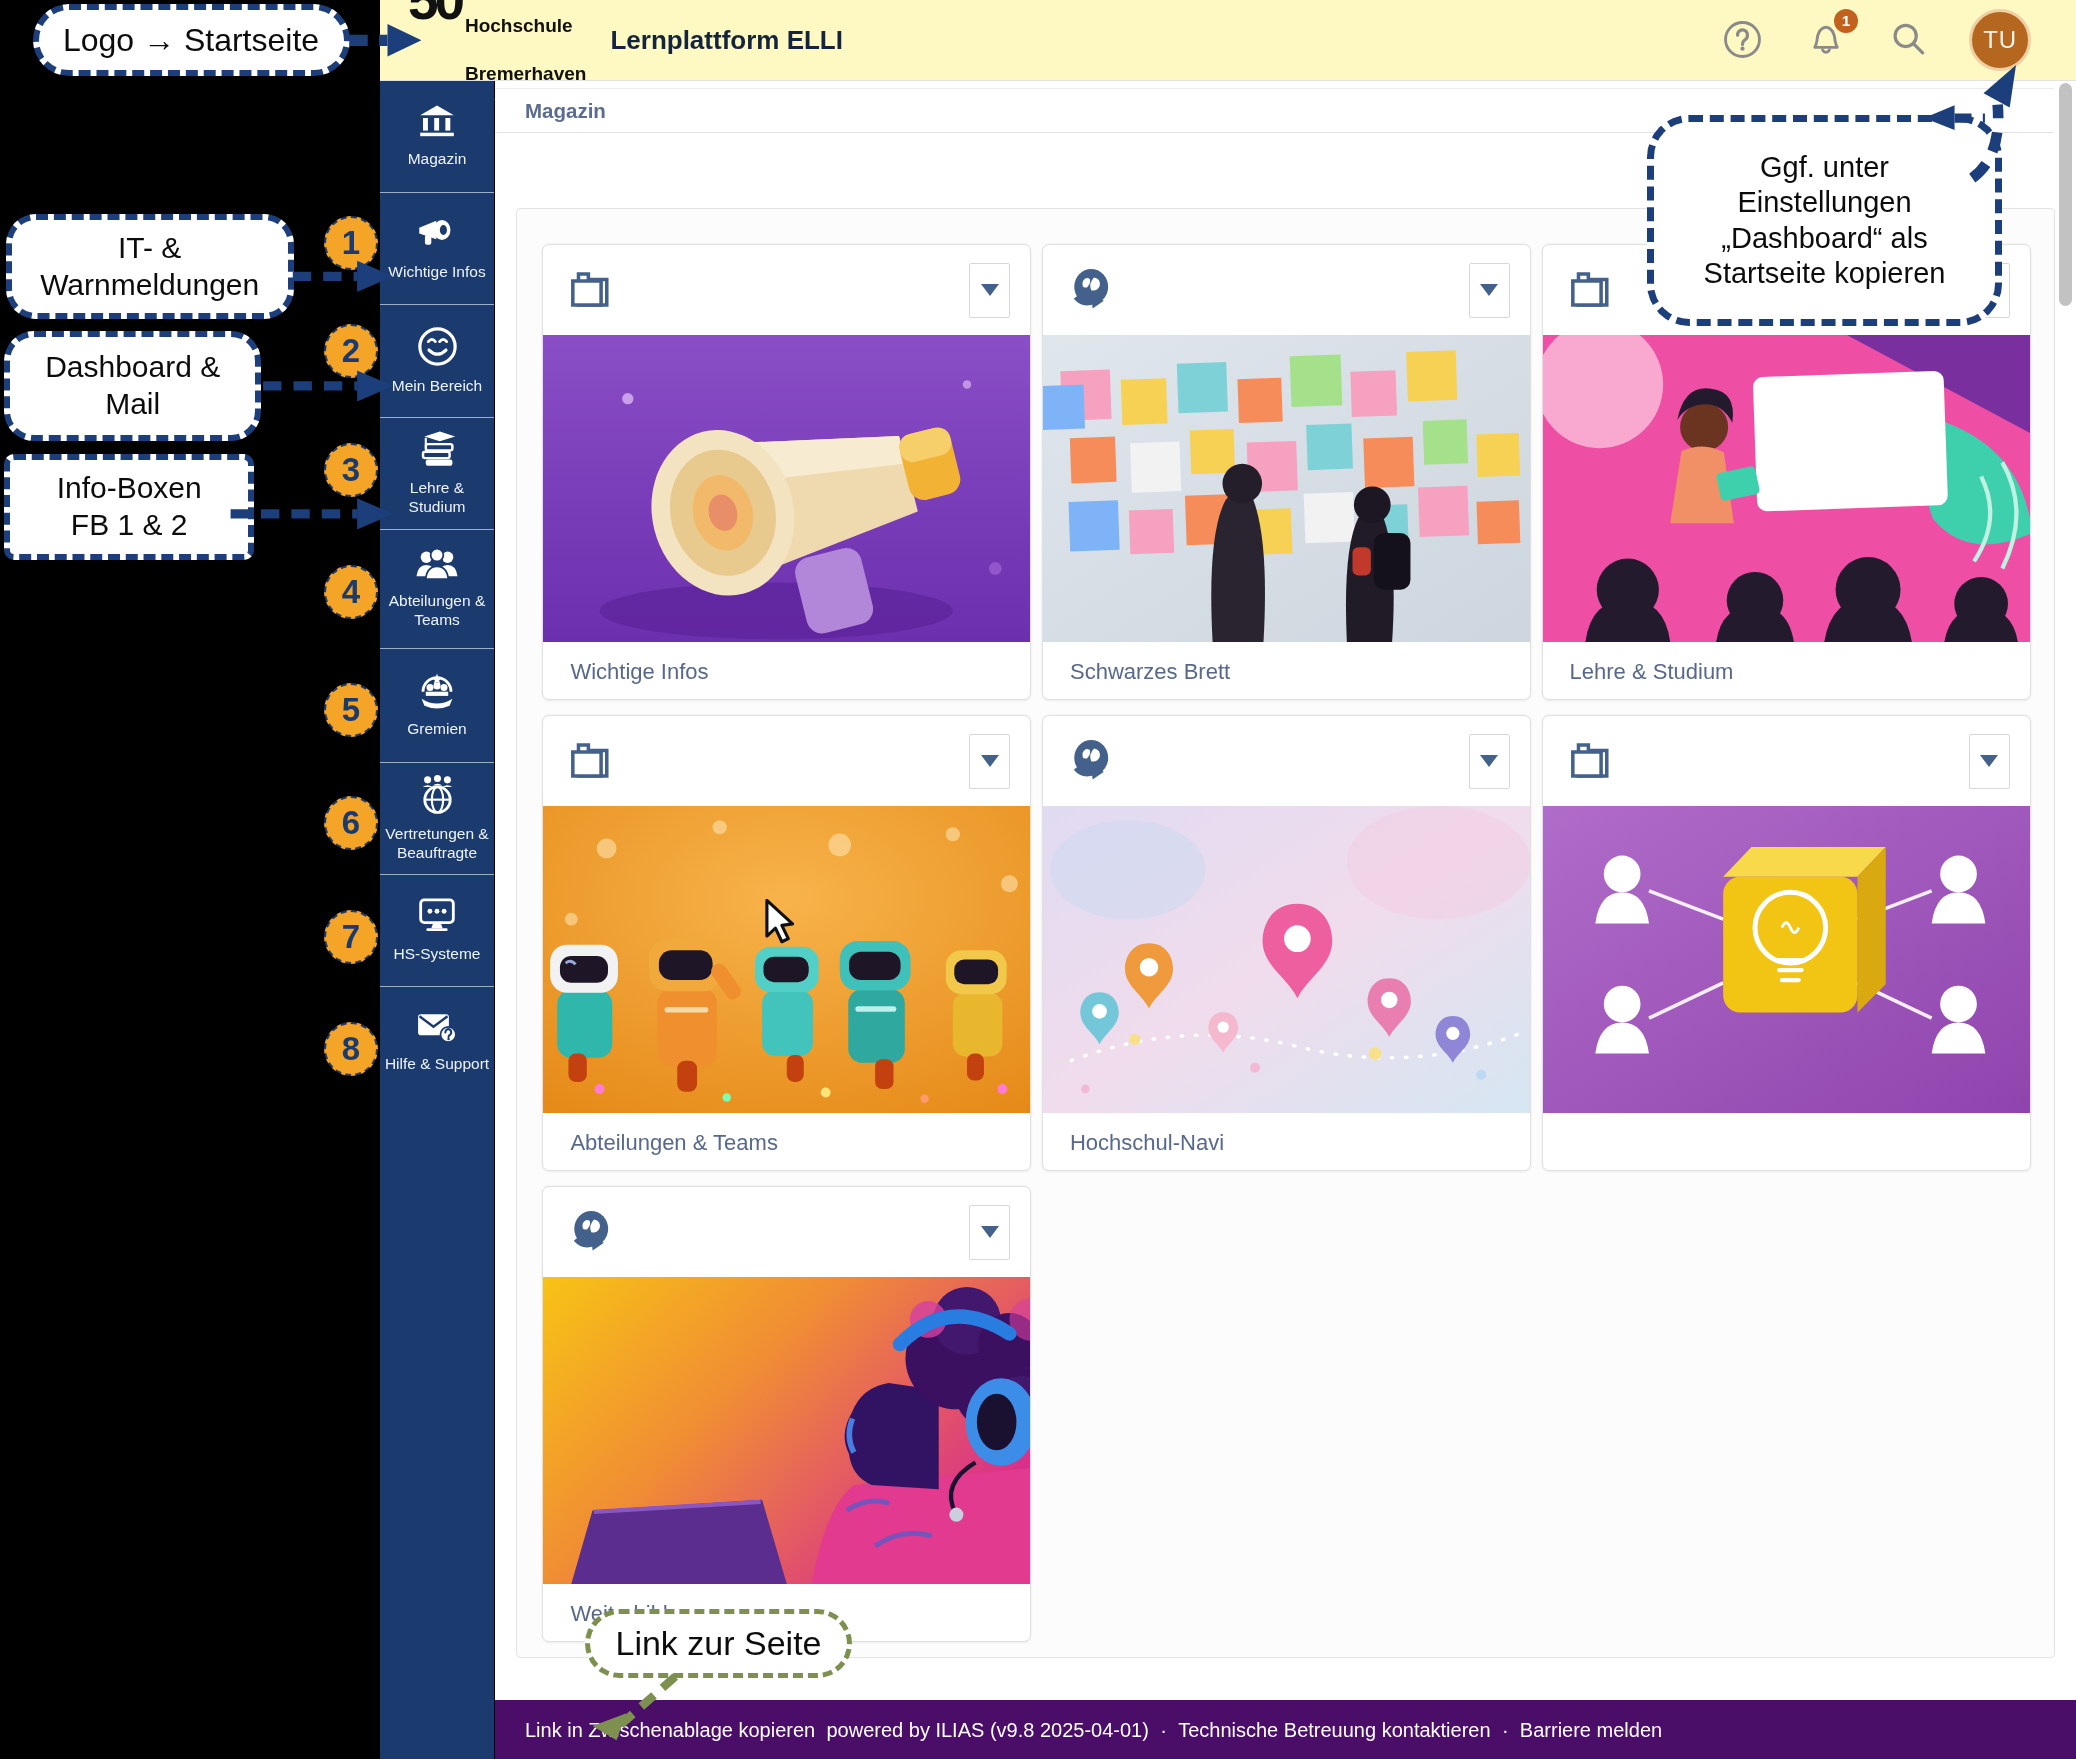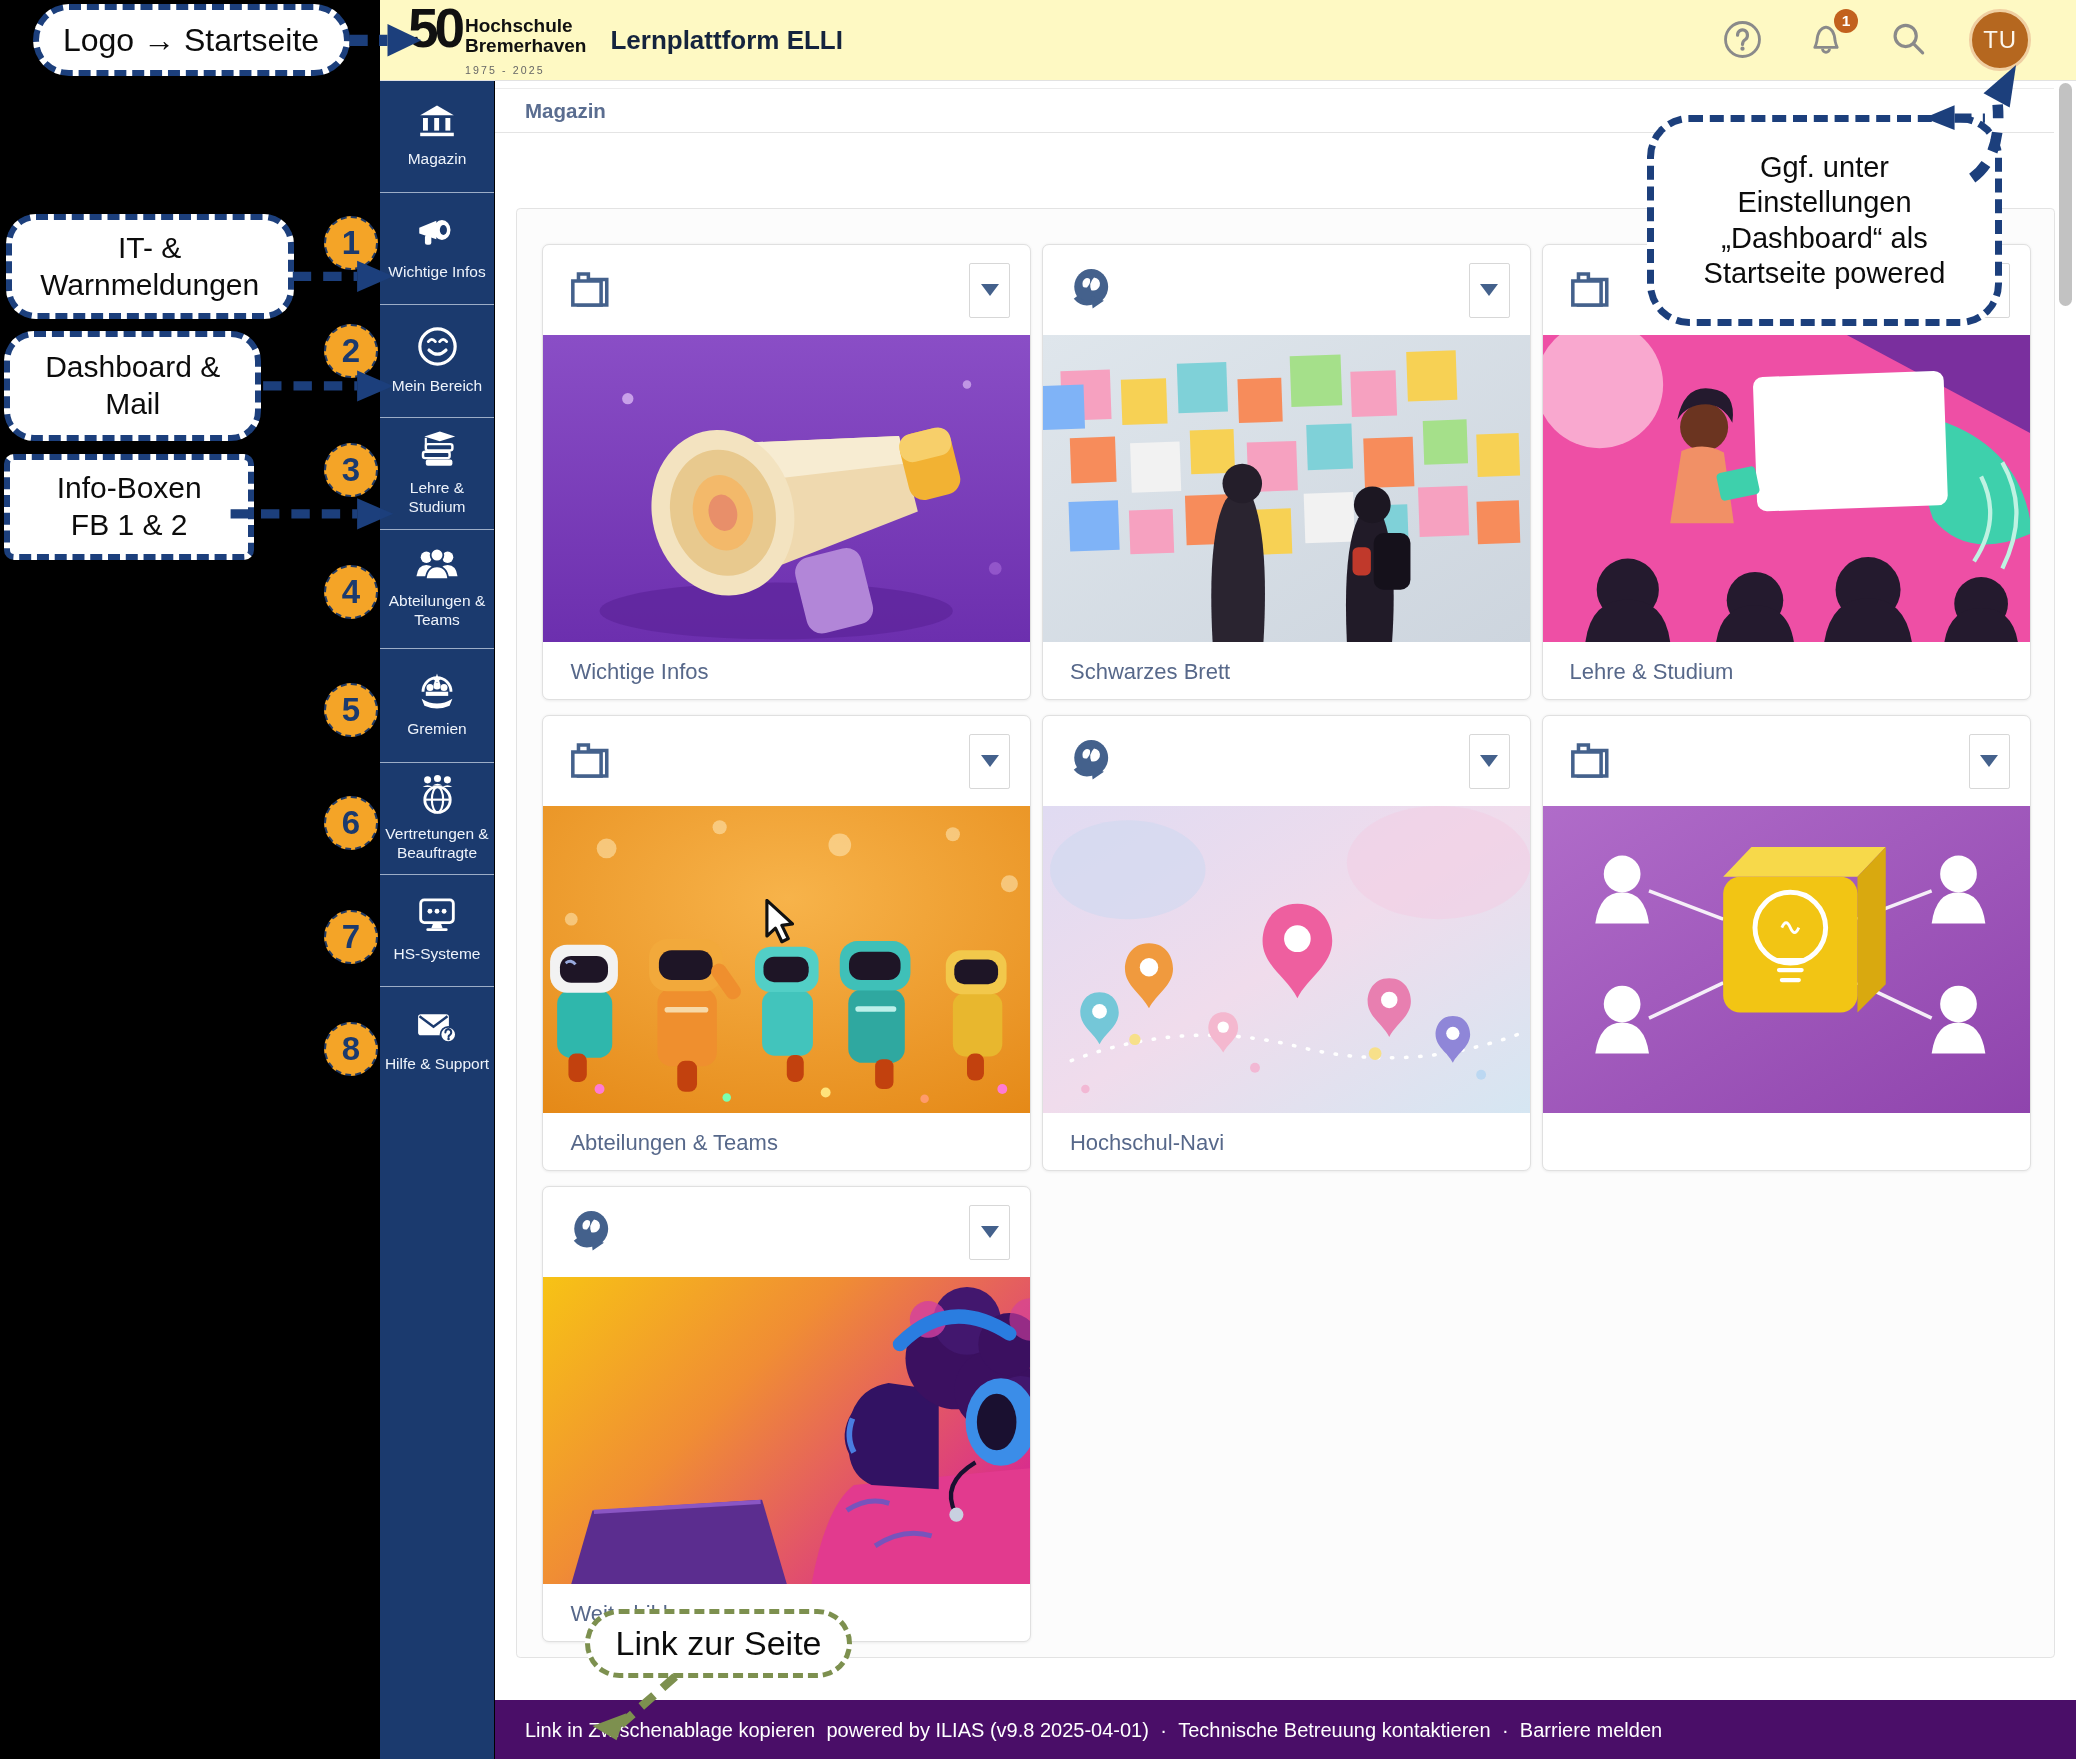--- a/index.html
+++ b/index.html
@@ -6,21 +6,21 @@
   .canvas{position:relative;width:2077px;height:1760px;background:#000;overflow:hidden;
           font-family:"Liberation Sans",sans-serif;}
 
   
   .header{position:absolute;left:380px;top:0;width:1696px;height:81px;background:#fef9c3;
           border-bottom:0.7px solid #e2e2e2;display:flex;align-items:center;box-sizing:border-box;
           padding:0 45px 0 28px;}
   .logo{display:flex;align-items:flex-start;gap:4.2px;}
   .logo-number{font-size:55px;font-weight:900;color:#111;letter-spacing:-4.2px;line-height:0.9;}
   .logo-text{display:flex;flex-direction:column;margin-top:11.3px;}
-  .logo-text .ln{font-size:19px;font-weight:700;color:#111;line-height:1.05;}
+  .logo-text .ln{font-size:19px;font-weight:700;color:#111;line-height:1.05;margin-top:28px;}
   .logo-years{font-size:10.6px;color:#666;letter-spacing:2.1px;margin-top:8px;}
   .app-title{font-size:26px;font-weight:700;color:#15243d;margin-left:24px;}
   .header-spacer{flex:1;}
   .hicon{position:relative;width:45px;height:45px;display:flex;align-items:center;justify-content:center;
          margin-left:38px;cursor:pointer;}
   .bell-badge{position:absolute;top:-8.5px;right:-10px;min-width:24px;height:24px;border-radius:12px;
               background:#c2611e;color:#fff;font-size:15.5px;font-weight:700;display:flex;
               align-items:center;justify-content:center;}
   .avatar{width:62px;height:62px;border-radius:50%;background:#b5671f;border:3.5px solid #f0cfa2;
           color:#fdf6ec;font-size:24px;display:flex;align-items:center;justify-content:center;
@@ -711,21 +711,21 @@
     <span class="cl">Mail</span>
   </div>
   <div class="callout co-info">
     <span class="cl">Info-Boxen</span>
     <span class="cl">FB 1 &amp; 2</span>
   </div>
   <div class="callout co-set">
     <span class="cl">Ggf. unter</span>
     <span class="cl">Einstellungen</span>
     <span class="cl">„Dashboard“ als</span>
-    <span class="cl">Startseite powered</span>
+    <span class="cl">Startseite kopieren</span>
   </div>
   <div class="callout co-link">
     <span class="cl">Link zur Seite</span>
   </div>
 
   <svg class="overlay" width="2077" height="1760" viewBox="0 0 2938 2490">
 
     <line x1="494" y1="57" x2="548" y2="57" stroke="#1c3f7c" stroke-width="16" stroke-dasharray="26 16"></line>
     <polygon points="548,34 596,57 548,80" fill="#1c3f7c"></polygon>
 

